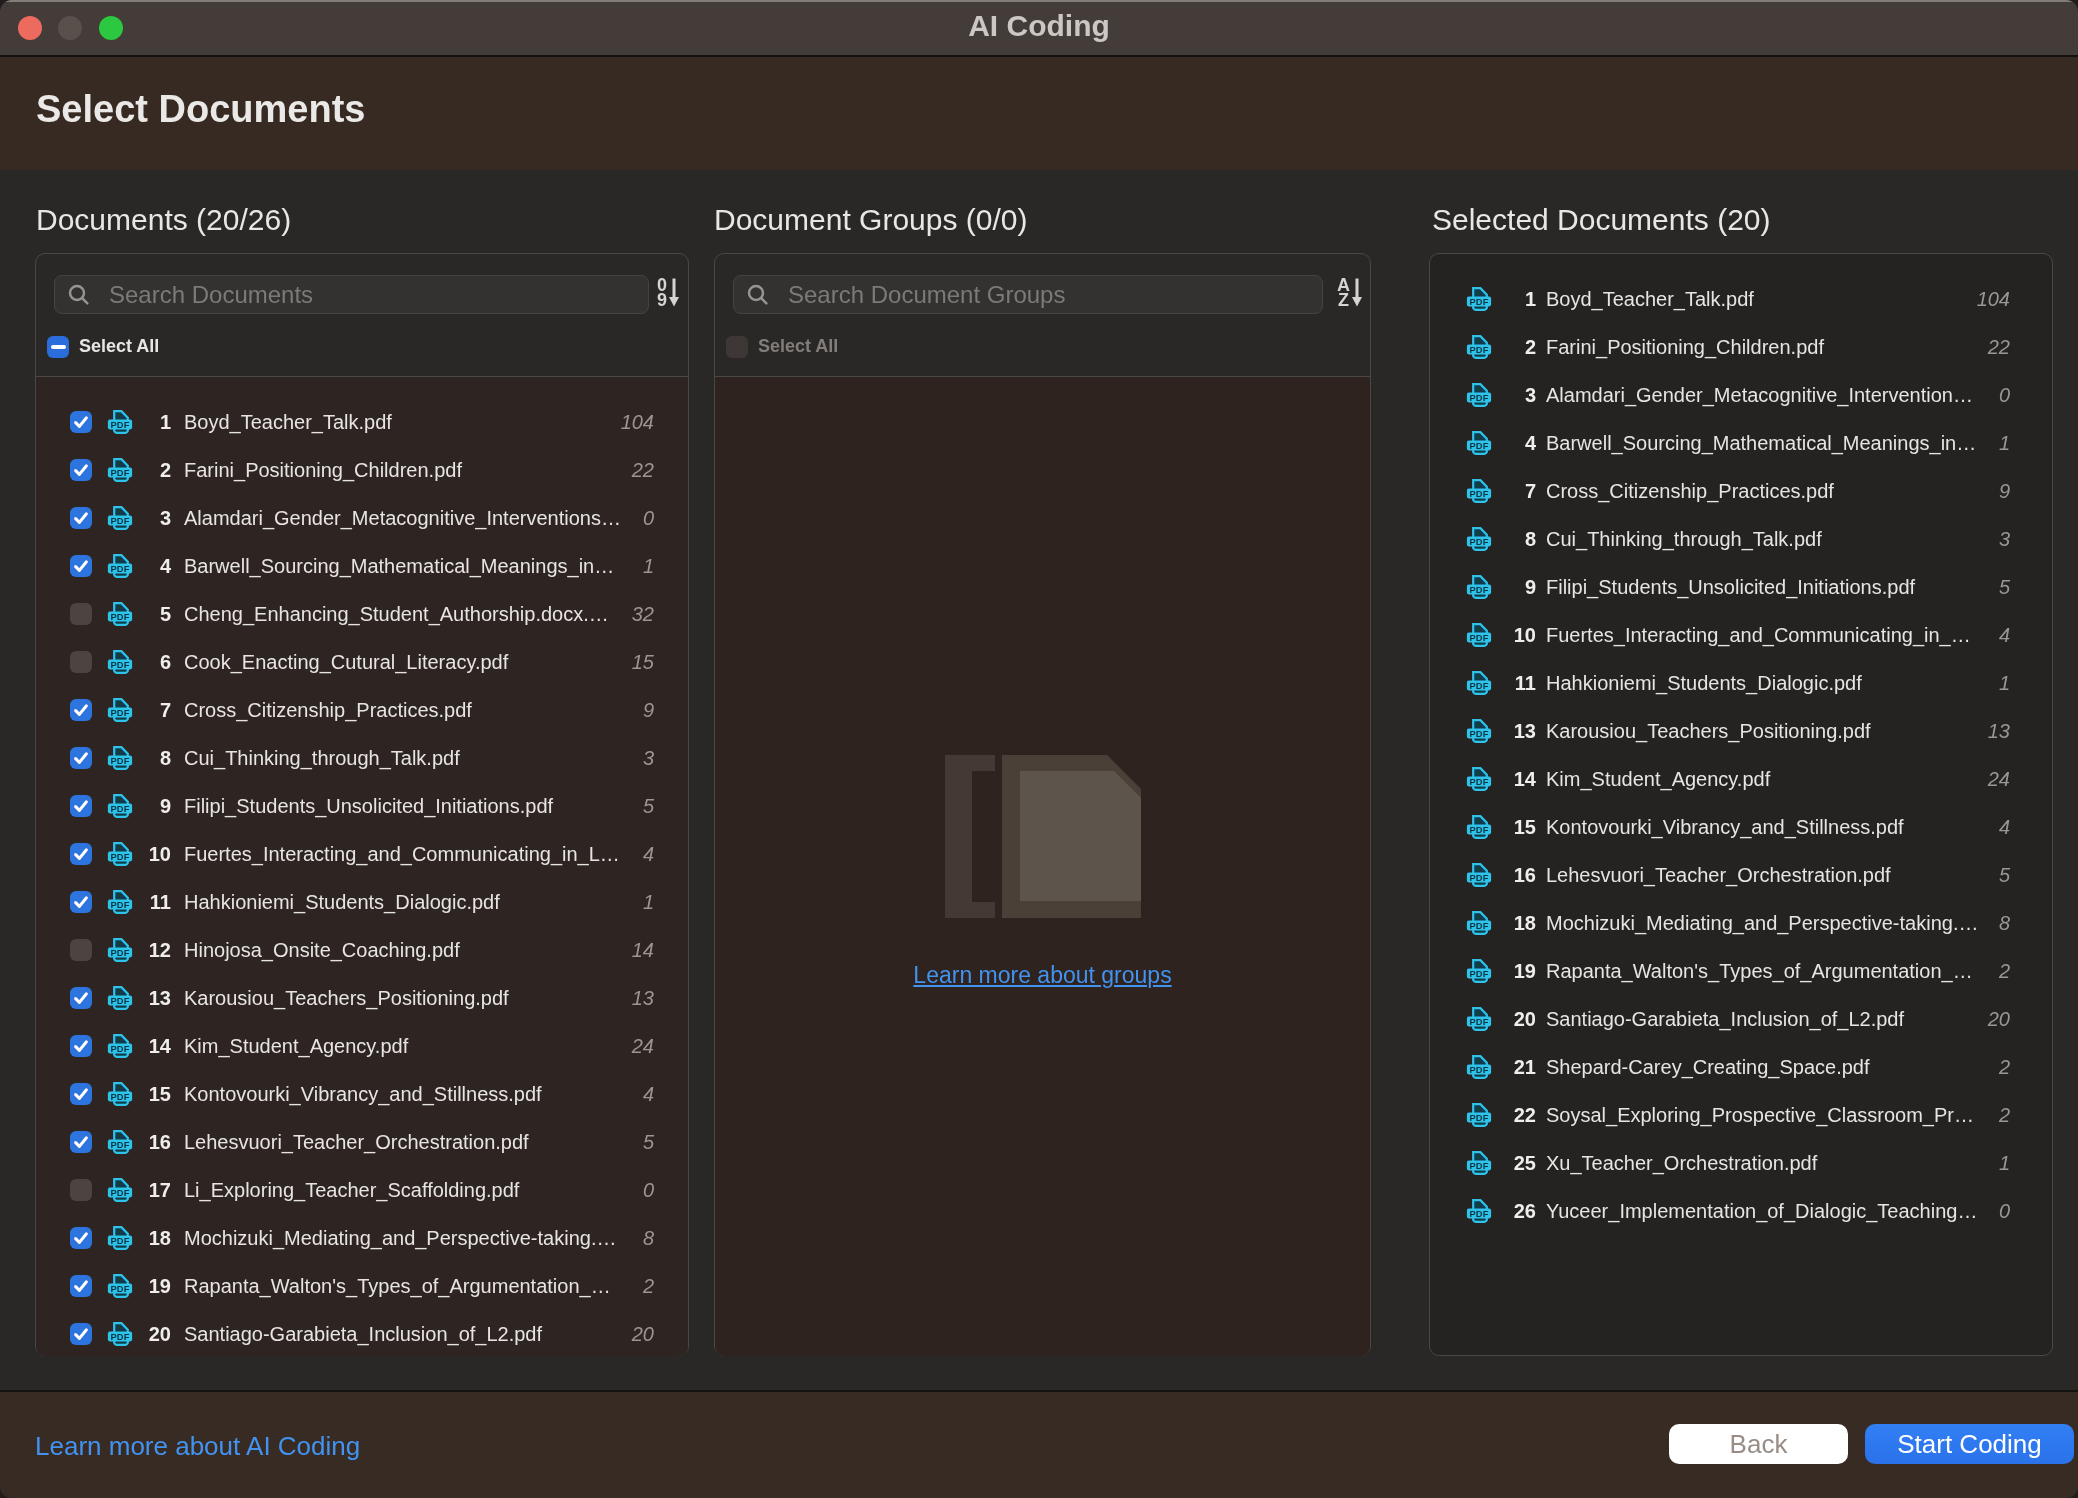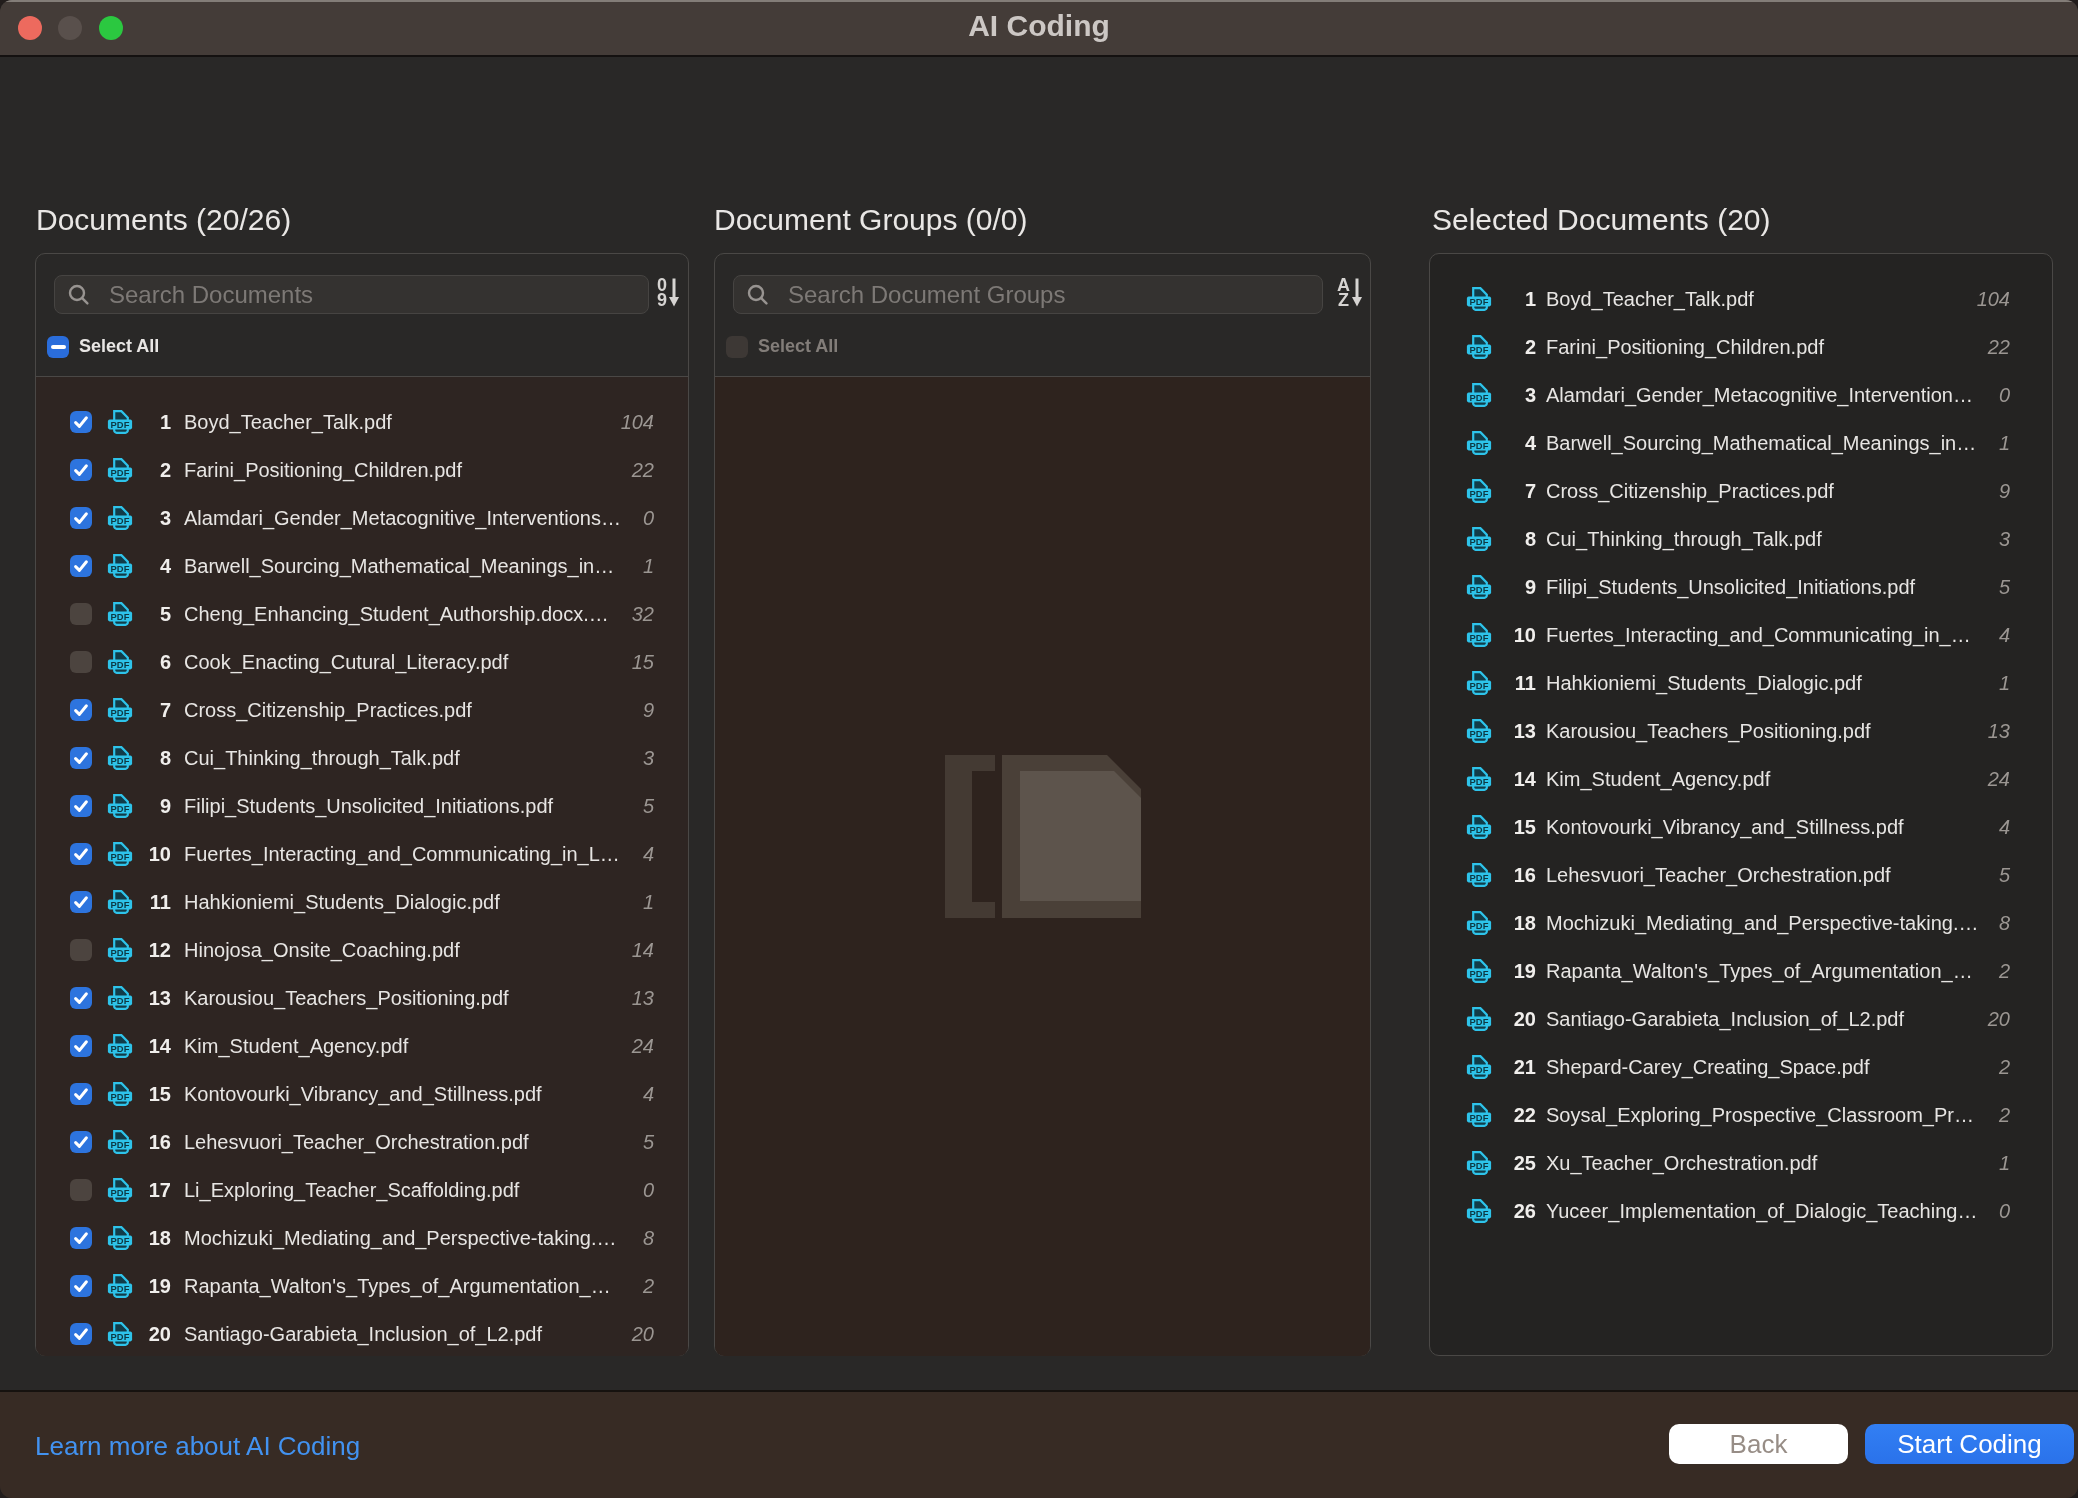--- a/index.html
+++ b/index.html
@@ -68,20 +68,23 @@
 #bstart { left:1865px; width:209px; background:linear-gradient(#327ff4,#2a72ea); color:#ffffff; font-weight:500; }
 </style></head>
 <body>
 <div id="win">
   <div id="tbar">
     <span class="tl" id="tl1"></span>
       <span class="tl" id="tl2"></span>
       <span class="tl" id="tl3"></span>
     <div id="ttitle">AI Coding</div>
   </div>
+  <div id="hband">
+      <h1>Select Documents</h1>
+    </div>
   <div id="main">
     <div class="collab" style="left:36px">Documents (20/26)</div>
     <div class="collab" style="left:714px">Document Groups (0/0)</div>
     <div class="collab" style="left:1432px">Selected Documents (20)</div>
     <div class="panel" id="p1">
       <div class="sfield">
           <svg class="mag" width="24" height="24" viewBox="0 0 24 24">
             <circle cx="10" cy="10" r="7" fill="none" stroke="#989491" stroke-width="2.4"></circle>
             <path d="M15.2 15.2 L20.4 20.4" stroke="#989491" stroke-width="2.4" stroke-linecap="round"></path>
           </svg>
@@ -413,20 +416,21 @@
           <span class="cb dis"></span>
           <span class="lbl">Select All</span>
         </div>
       <div class="divl"></div>
       <div class="list" id="empty">
         <svg width="196" height="163" viewBox="0 0 196 163">
             <path d="M0 0 H50 V16 H27 V147 H50 V163 H0 Z" fill="#443a33"></path>
             <path d="M57 0 H162 L196 34 V163 H57 Z" fill="#4a4038"></path>
             <path d="M75 16 H169 L196 43 V146 H75 Z" fill="#5d544c"></path>
           </svg>
+        <div><span id="lgroups">Learn more about groups</span></div>
       </div>
     </div>
     <div class="panel" id="p3">
       <div id="rlist">
 <div class="row r">
             <svg class="pdfi" width="26" height="24" viewBox="0 0 26 24">
               <path d="M7.2 1.2 H14.4 L20.8 7.6 V20.4 A2.4 2.4 0 0 1 18.4 22.8 H9.6 A2.4 2.4 0 0 1 7.2 20.4 Z" fill="#113c49" stroke="#2ec3ea" stroke-width="2.2"></path>
               <rect x="0.9" y="9.6" width="24.2" height="9.8" rx="1.8" fill="#2ec3ea"></rect>
               <text x="13.1" y="17.6" text-anchor="middle" font-size="9.4" font-weight="bold" fill="#0d3944" letter-spacing="0.2">PDF</text>
             </svg>

